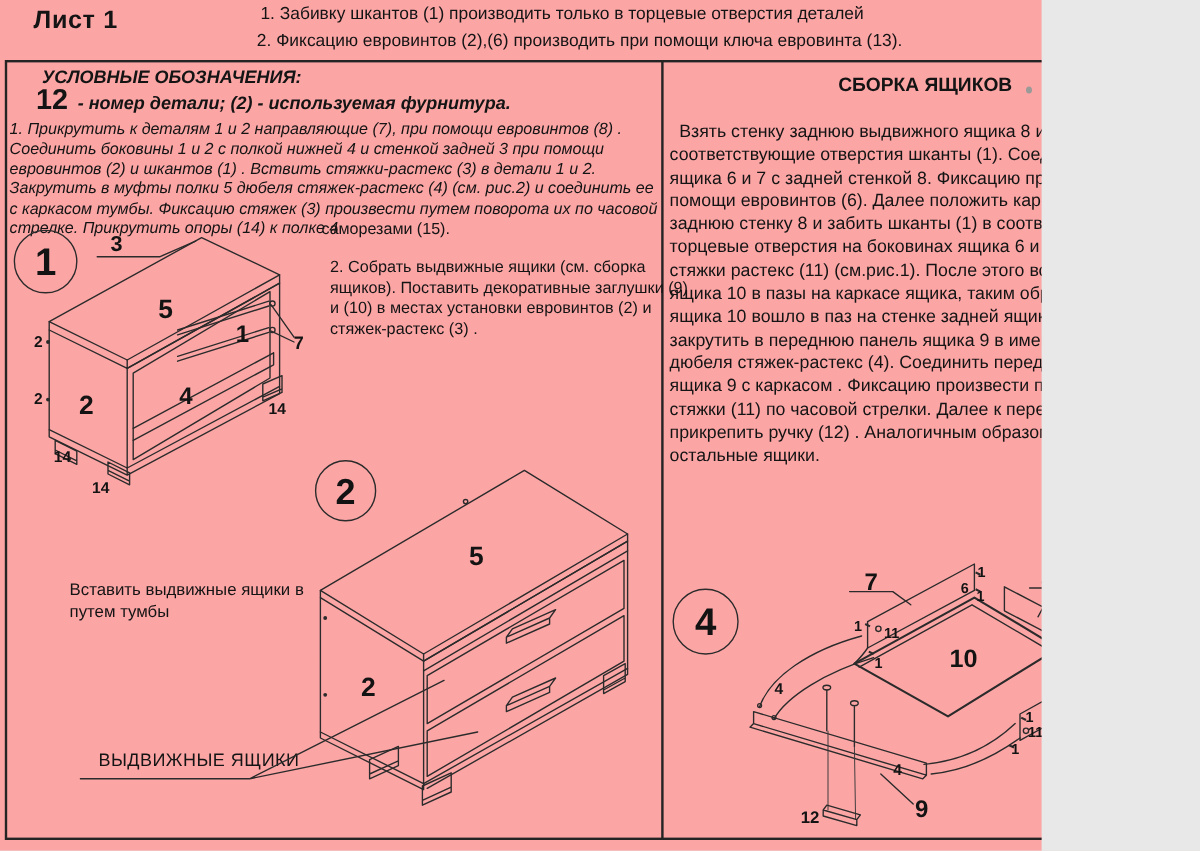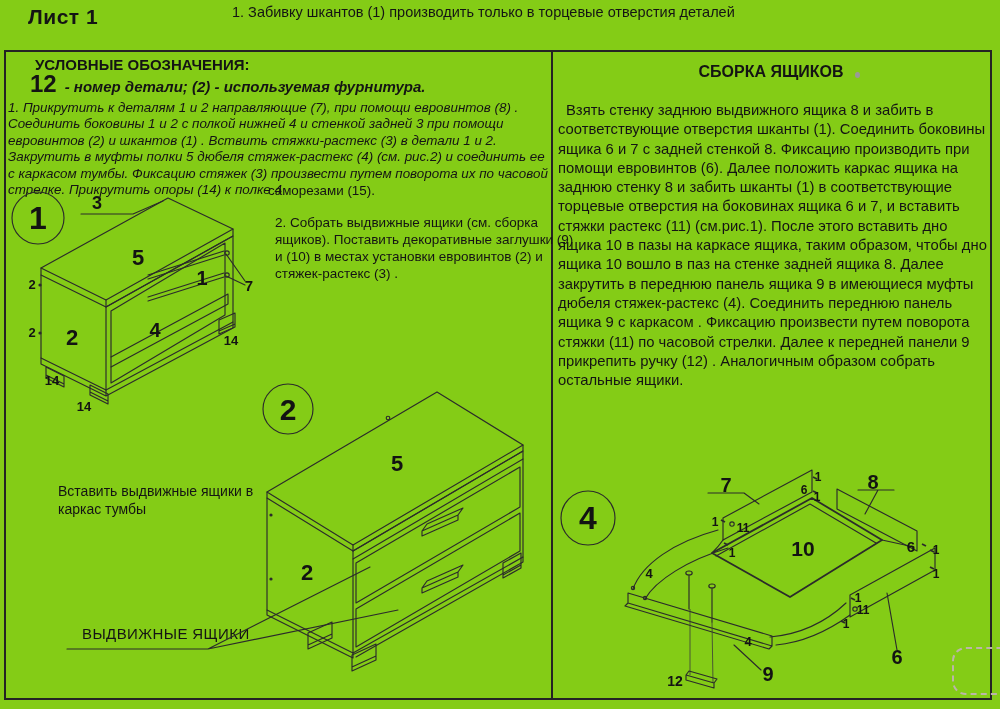--- a/index.html
+++ b/index.html
@@ -1,31 +1,31 @@
 <!DOCTYPE html>
 <html><head>
 <meta charset="utf-8">
 <style>
   html,body{margin:0;padding:0;background:#e8e8e8;}
   .page{
-    position:relative;width:1000px;height:709px;background:#84cc16;
+    position:relative;width:868px;height:709px;background:#fca5a5;
     font-family:"Liberation Sans",sans-serif;color:#141414;overflow:hidden;
   }
   .abs{position:absolute;}
   
   .sheet-title{left:28px;top:5px;font-size:21px;font-weight:700;letter-spacing:.5px;}
-  .note1{left:217px;top:4px;font-size:14.5px;margin-left:15px;}
+  .note1{left:217px;top:4px;font-size:14.5px;}
   .note2{left:214px;top:26px;font-size:14.5px;}
   .model-badge{left:814px;top:12px;width:176px;height:31px;border:2px solid #242424;
     display:flex;align-items:center;justify-content:center;font-size:20px;background:#fcfcfb;}
   
   .main-frame{left:4px;top:50px;width:988px;height:650px;border:2px solid #242424;box-sizing:border-box;}
   .divider{left:551px;top:50px;width:2px;height:650px;background:#242424;}
   
-  .legend-title{left:35px;top:56px;font-size:15px;font-weight:700;}
+  .legend-title{left:35px;top:56px;font-size:15px;font-weight:700;font-style:italic;}
   .legend-line{left:30px;top:70px;display:flex;align-items:baseline;font-weight:700;}
   .legend-example{font-size:24px;margin-right:8px;}
   .legend-text{font-size:15px;font-style:italic;}
   .sec-title-left{left:160px;top:88px;width:300px;text-align:center;font-size:15.5px;font-weight:700;}
   .para1{left:8px;top:100px;width:540px;font-size:13.4px;line-height:16.4px;font-style:italic;}
   .para1-end{left:268px;top:183px;font-size:13.4px;text-align:center;}
   .para2{left:243px;top:214px;width:302px;font-size:13.5px;line-height:17px;margin-left:32px;}
   .note-insert{left:58px;top:482px;width:205px;font-size:14px;line-height:18px;}
   .drawers-label{left:82px;top:625px;font-size:15px;letter-spacing:.4px;}
   
@@ -40,33 +40,34 @@
   .lbl{font-family:"Liberation Sans",sans-serif;font-weight:700;fill:#131313;text-anchor:middle;}
   .dotf{fill:#2b2b2b;stroke:none;}
 </style>
 </head>
 <body>
 
 <div class="page">
 
   <div class="abs sheet-title">Лист 1</div>
   <div class="abs note1">1. Забивку шкантов (1) производить только в торцевые отверстия деталей</div>
+  <div class="abs note2">2. Фиксацию евровинтов (2),(6) производить при помощи ключа евровинта (13).</div>
 
   <div class="abs main-frame"></div>
   <div class="abs divider"></div>
 
   <div class="abs legend-title">УСЛОВНЫЕ ОБОЗНАЧЕНИЯ:</div>
   <div class="abs legend-line">
     <span class="legend-example">12</span>
     <span class="legend-text">- номер детали;  (2) - используемая фурнитура.</span>
   </div>
   <div class="abs para1">1. Прикрутить к деталям 1 и 2  направляющие (7), при помощи евровинтов (8) . Соединить боковины 1 и 2 с полкой нижней 4 и стенкой задней 3 при помощи евровинтов (2) и шкантов (1) . Вствить стяжки-растекс (3) в детали 1 и 2.  Закрутить в муфты полки 5 дюбеля стяжек-растекс (4) (см. рис.2) и соединить ее с каркасом тумбы. Фиксацию стяжек (3) произвести путем поворота их по часовой стрелке.  Прикрутить опоры (14) к полке 4</div>
   <div class="abs para1-end">саморезами (15).</div>
   <div class="abs para2">2. Собрать выдвижные ящики (см. сборка ящиков). Поставить декоративные заглушки (9) и (10) в местах установки евровинтов (2) и стяжек-растекс (3) .</div>
-  <div class="abs note-insert">Вставить выдвижные ящики в каркас тумбы</div>
+  <div class="abs note-insert">Вставить выдвижные ящики в путем тумбы</div>
   <div class="abs drawers-label">ВЫДВИЖНЫЕ ЯЩИКИ</div>
 
   <div class="abs sec-title-right">СБОРКА ЯЩИКОВ</div>
   <div class="abs para-right">Взять стенку заднюю выдвижного ящика 8 и забить в соответствующие отверстия шканты (1). Соединить боковины ящика 6 и 7  с задней стенкой 8. Фиксацию производить при помощи евровинтов (6). Далее положить каркас ящика на заднюю стенку 8  и забить шканты (1) в соответствующие торцевые отверстия на боковинах ящика 6 и 7, и вставить стяжки растекс (11) (см.рис.1). После этого вставить дно ящика 10  в пазы на каркасе ящика, таким образом, чтобы дно ящика 10  вошло в паз на стенке задней ящика 8. Далее закрутить в переднюю панель ящика 9 в имеющиеся муфты дюбеля стяжек-растекс (4). Соединить переднюю панель ящика 9 с каркасом . Фиксацию произвести путем поворота стяжки (11) по часовой стрелки. Далее к передней панели 9 прикрепить ручку (12) . Аналогичным образом собрать остальные ящики.</div>
   <div class="abs speck"></div>
   <div class="abs stamp"></div>
 
   <svg style="left:0;top:185px" width="552" height="515" viewBox="0 0 552 515">
 
     <g>

